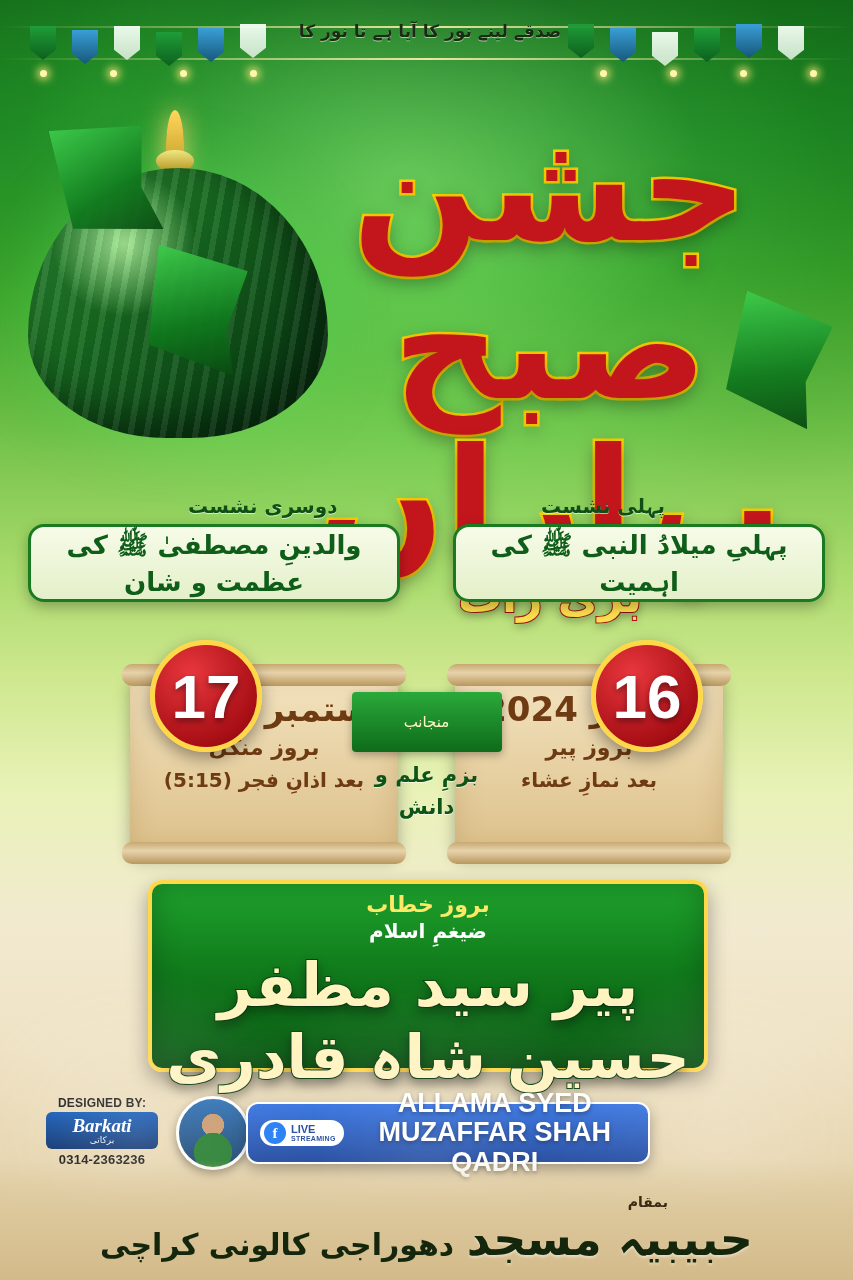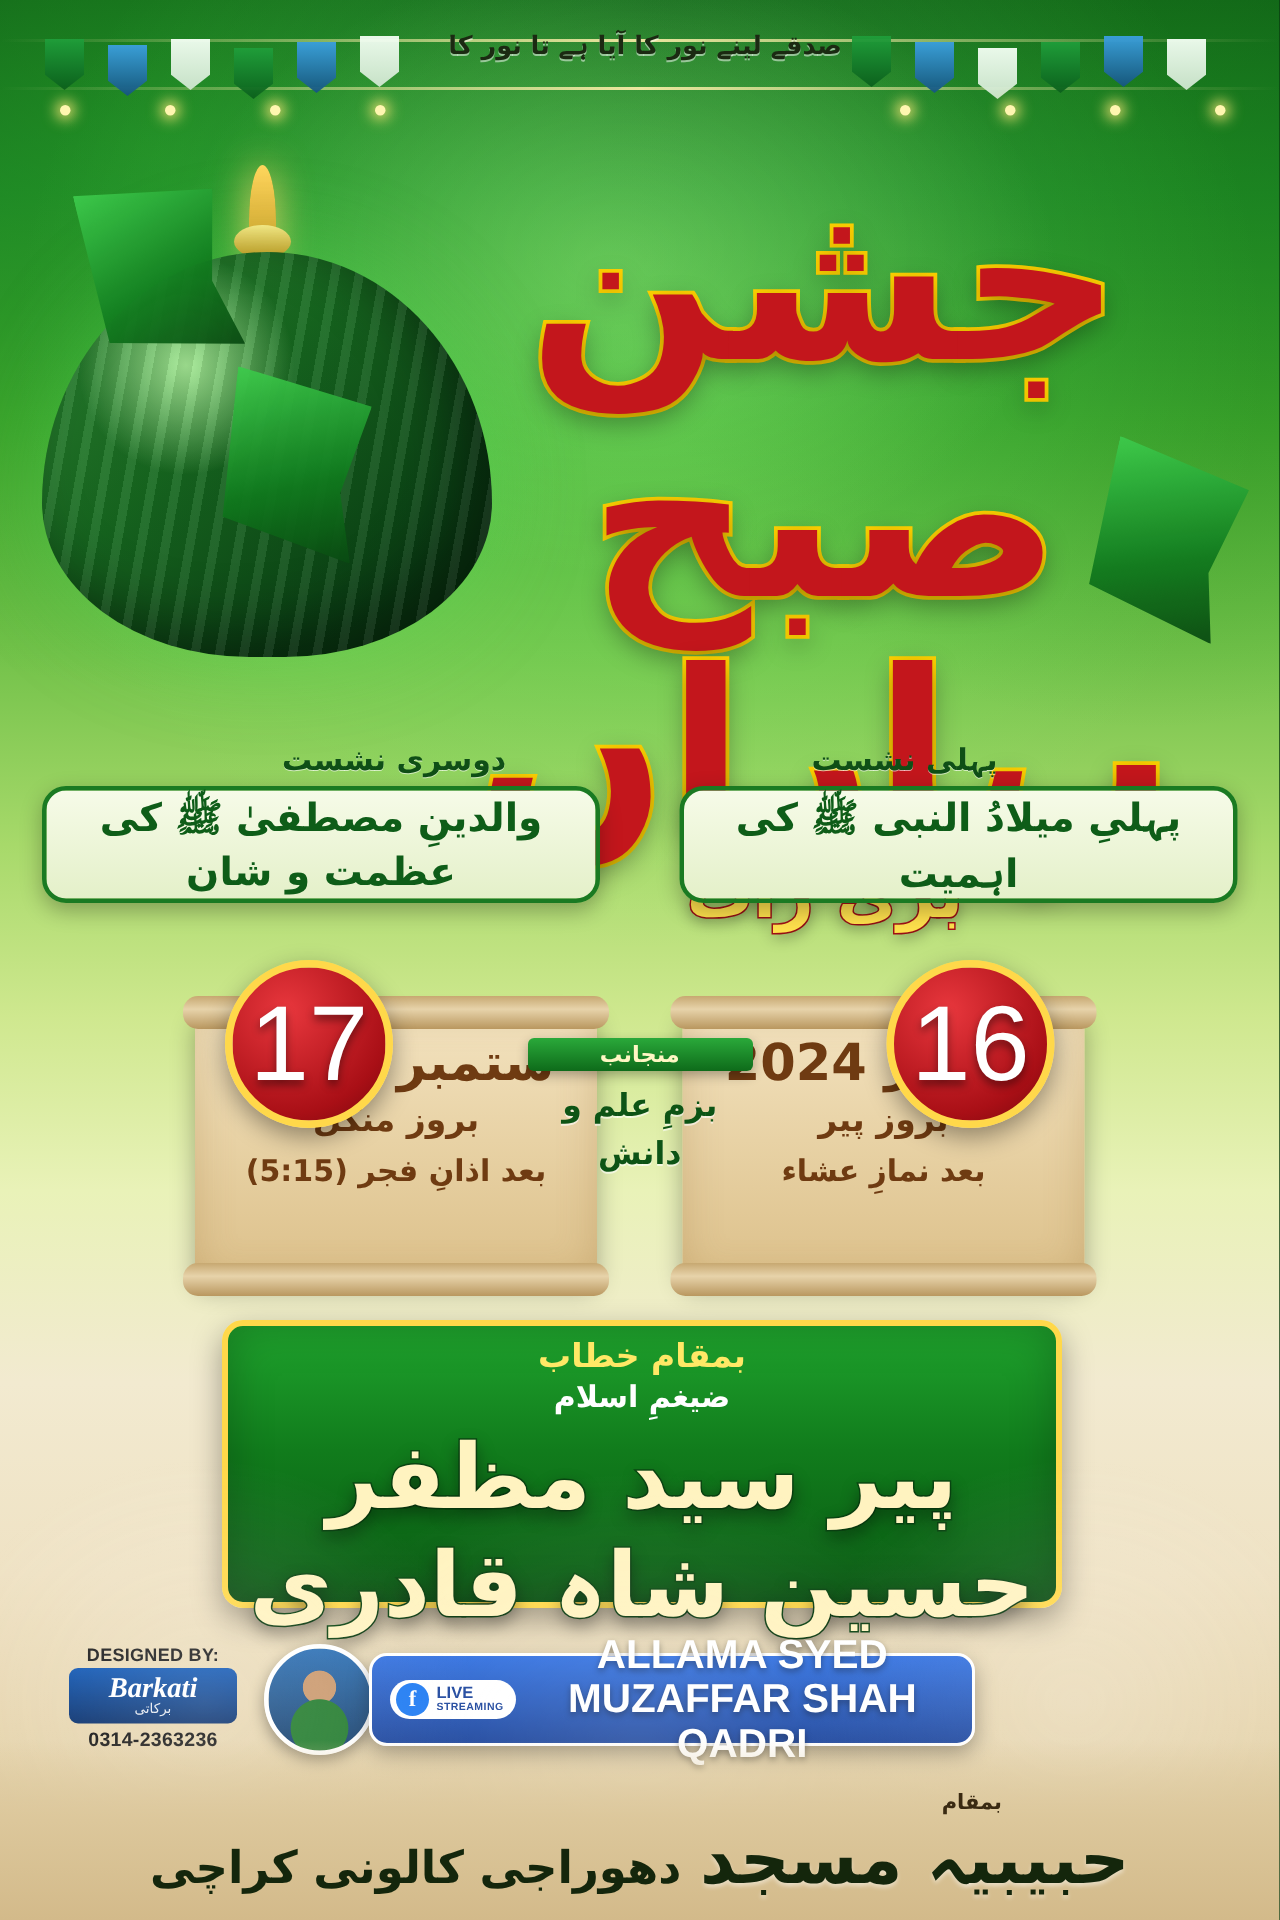--- a/index.html
+++ b/index.html
@@ -170,34 +170,34 @@
   .scroll-date { font-size: 34px; line-height: 1.15; }
   .scroll-day { font-size: 22px; margin-top: 6px; }
   .scroll-time { font-size: 20px; margin-top: 8px; }
 
   .date-badge {
     position: absolute; top: 0; width: 112px; height: 112px; border-radius: 50%;
     background: radial-gradient(circle at 35% 28%, #e8373d, #a90f16 70%, #78070c 100%);
     border: 5px solid #ffd84a;
     box-shadow: 0 6px 16px rgba(0,0,0,.38);
     display: flex; align-items: center; justify-content: center;
-    color: #ffffff; font-size: 71px; font-weight: 400;
+    color: #ffffff; font-size: 62px; font-weight: 700;
     text-shadow: 0 3px 6px rgba(0,0,0,.45);
   }
   .badge-16 { right: 150px; }
   .badge-17 { left: 150px; }
 
   .ribbon {
     position: absolute; top: 52px; left: 50%; transform: translateX(-50%);
     width: 150px; text-align: center;
   }
   .ribbon-top {
     background: linear-gradient(180deg, #2aa93a, #0e6b1a);
-    color: #fff7c4; font-size: 15px; font-weight: 700;
-    padding: 2px 6px; border-radius: 4px;
+    color: #fff7c4; font-size: 15px; font-weight: 400;
+    padding: 21px 6px; border-radius: 4px;
     box-shadow: 0 3px 8px rgba(0,0,0,.3);
   }
   .ribbon-body {
     margin-top: 8px; color: #0d5415; font-size: 21px; font-weight: 700; line-height: 1.5;
     text-shadow: 0 1px 0 rgba(255,255,255,.6);
   }
 
   
   .speaker-panel {
     position: absolute; top: 880px; left: 148px; width: 560px; height: 192px;
@@ -373,21 +373,21 @@
     </div>
     <div class="date-badge badge-17">17</div>
 
     <div class="ribbon">
       <div class="ribbon-top urdu">منجانب</div>
       <div class="ribbon-body urdu">بزمِ علم و دانش</div>
     </div>
   </div>
 
   <div class="speaker-panel">
-    <div class="speaker-kicker urdu">بمقام خطاب</div>
+    <div class="speaker-kicker urdu">بروز خطاب</div>
     <div class="speaker-title urdu">ضیغمِ اسلام</div>
     <div class="speaker-name urdu">پیر سید مظفر حسین شاہ قادری</div>
   </div>
 
   <div class="designed">
     <div class="designed-label">DESIGNED BY:</div>
     <div class="designed-box">
       <div class="designed-brand">Barkati</div>
       <div class="designed-sub urdu">برکاتی</div>
     </div>

